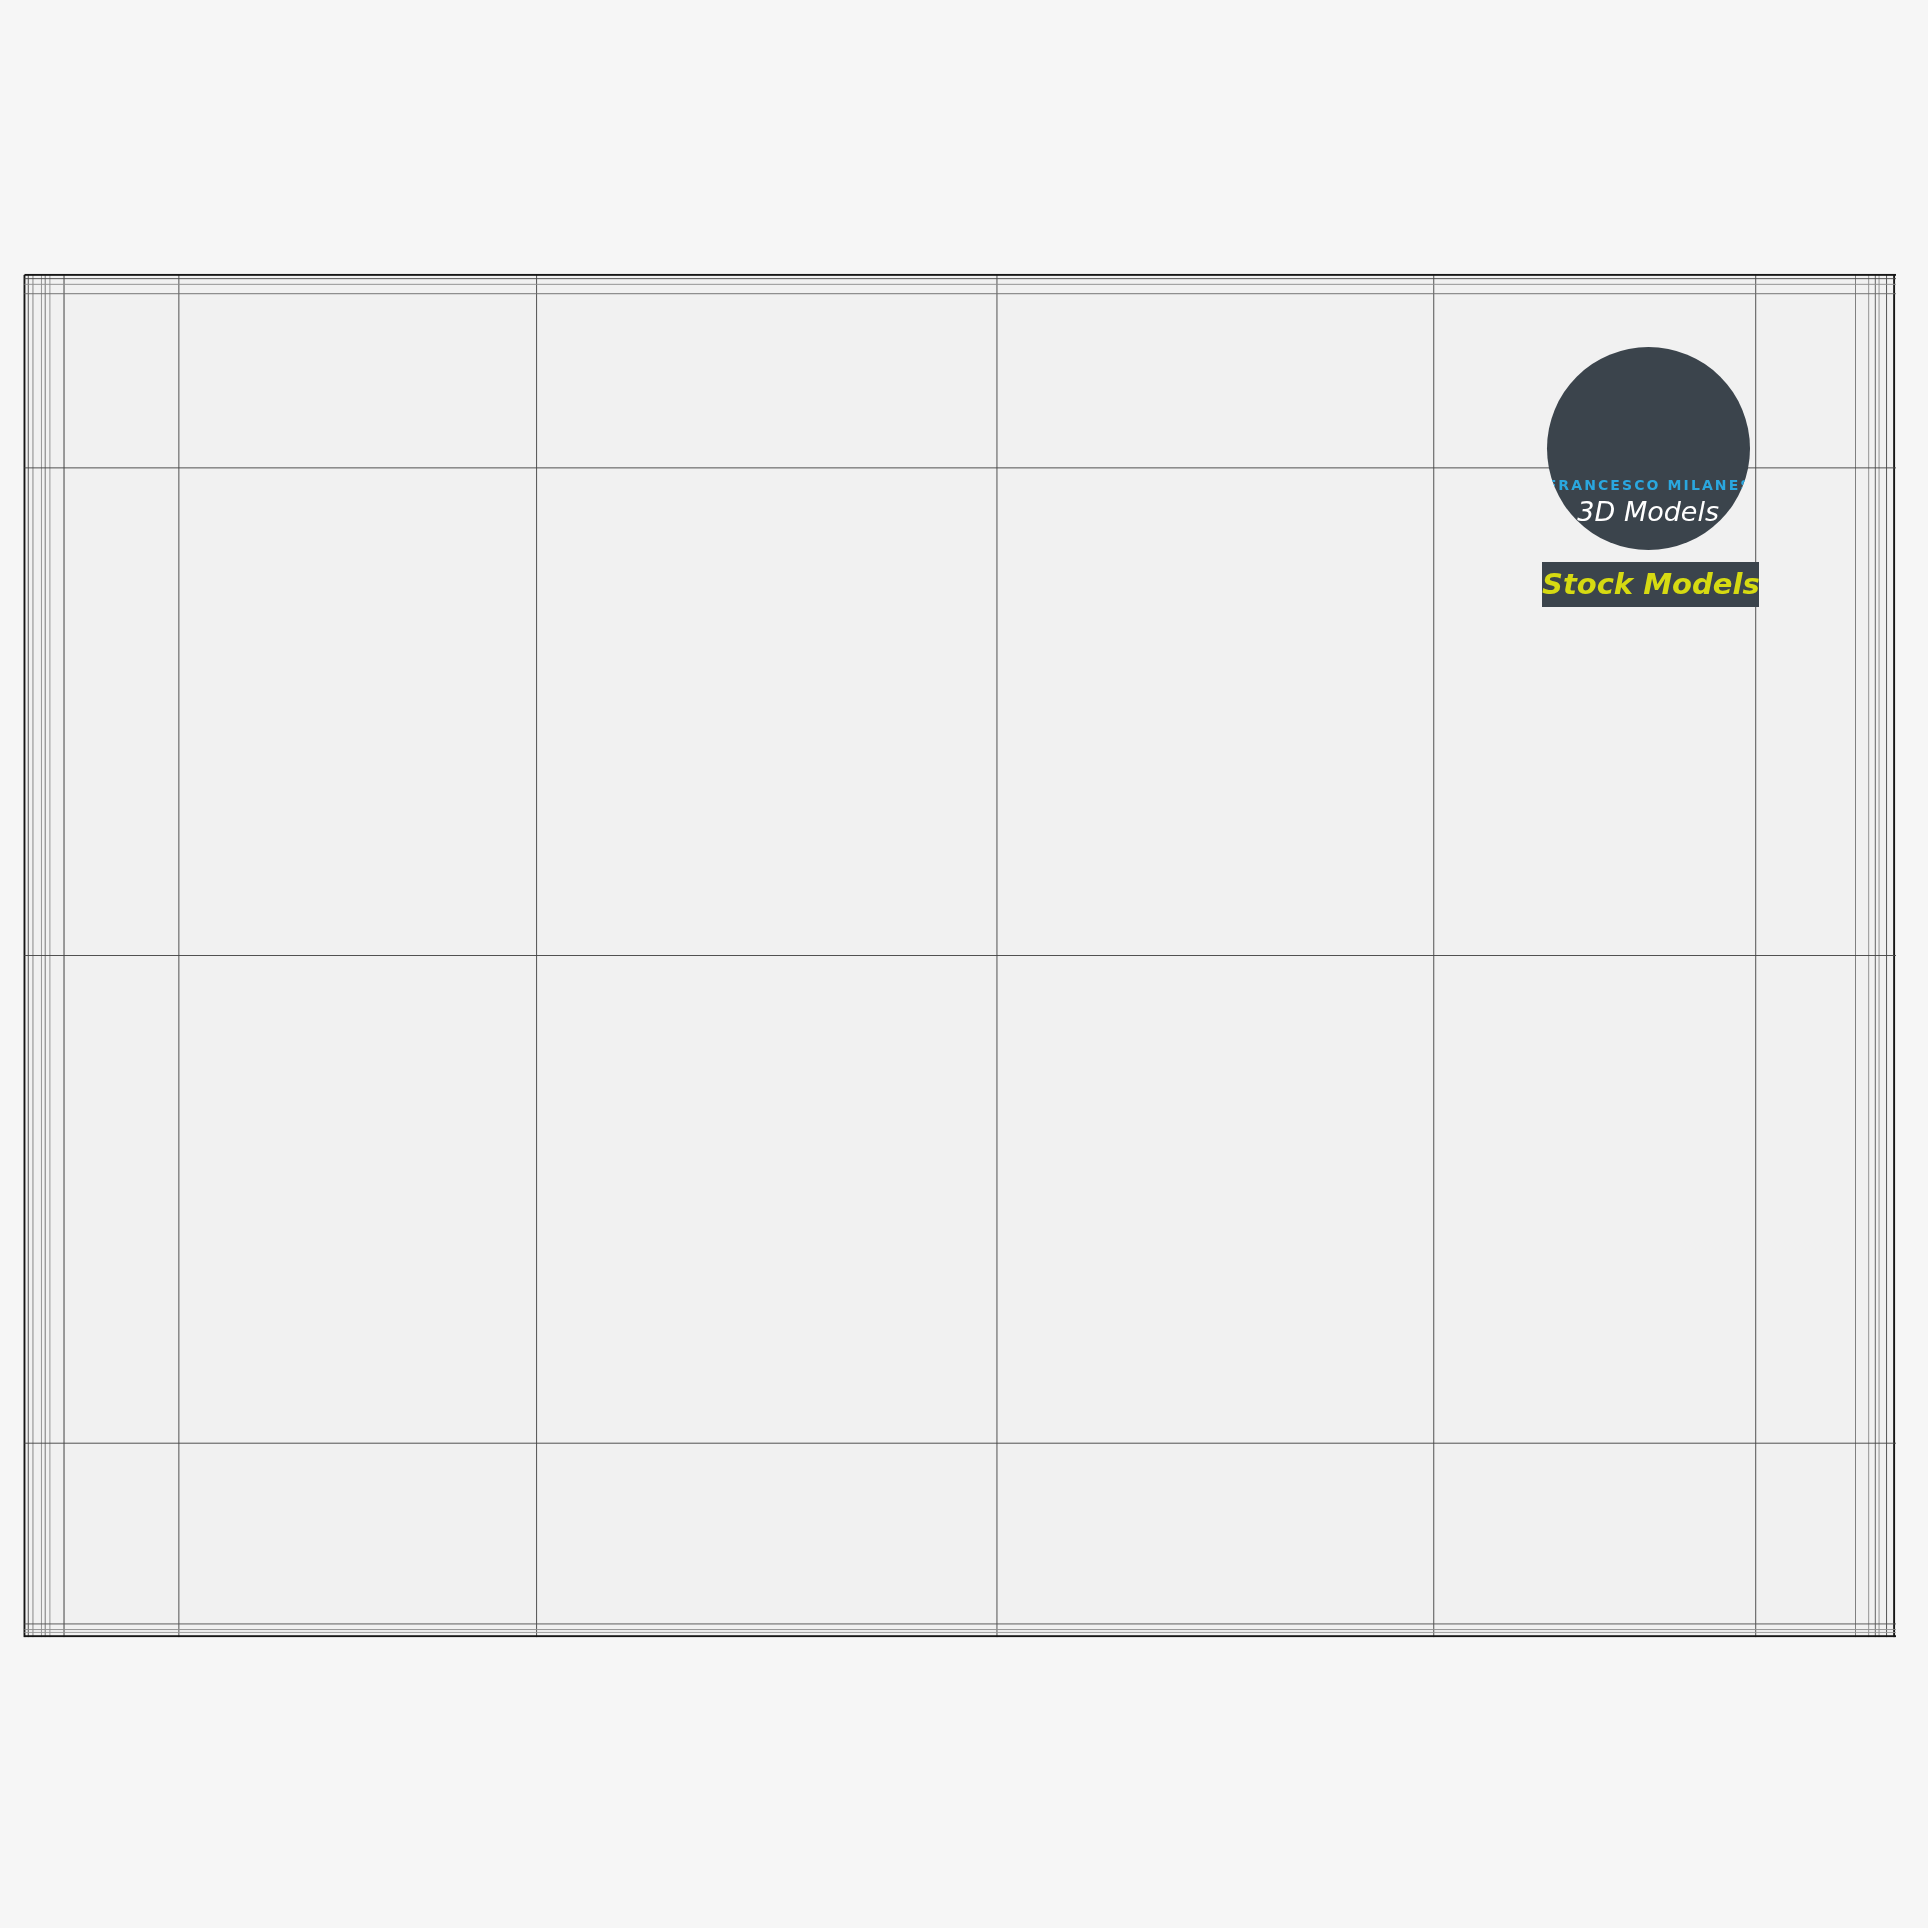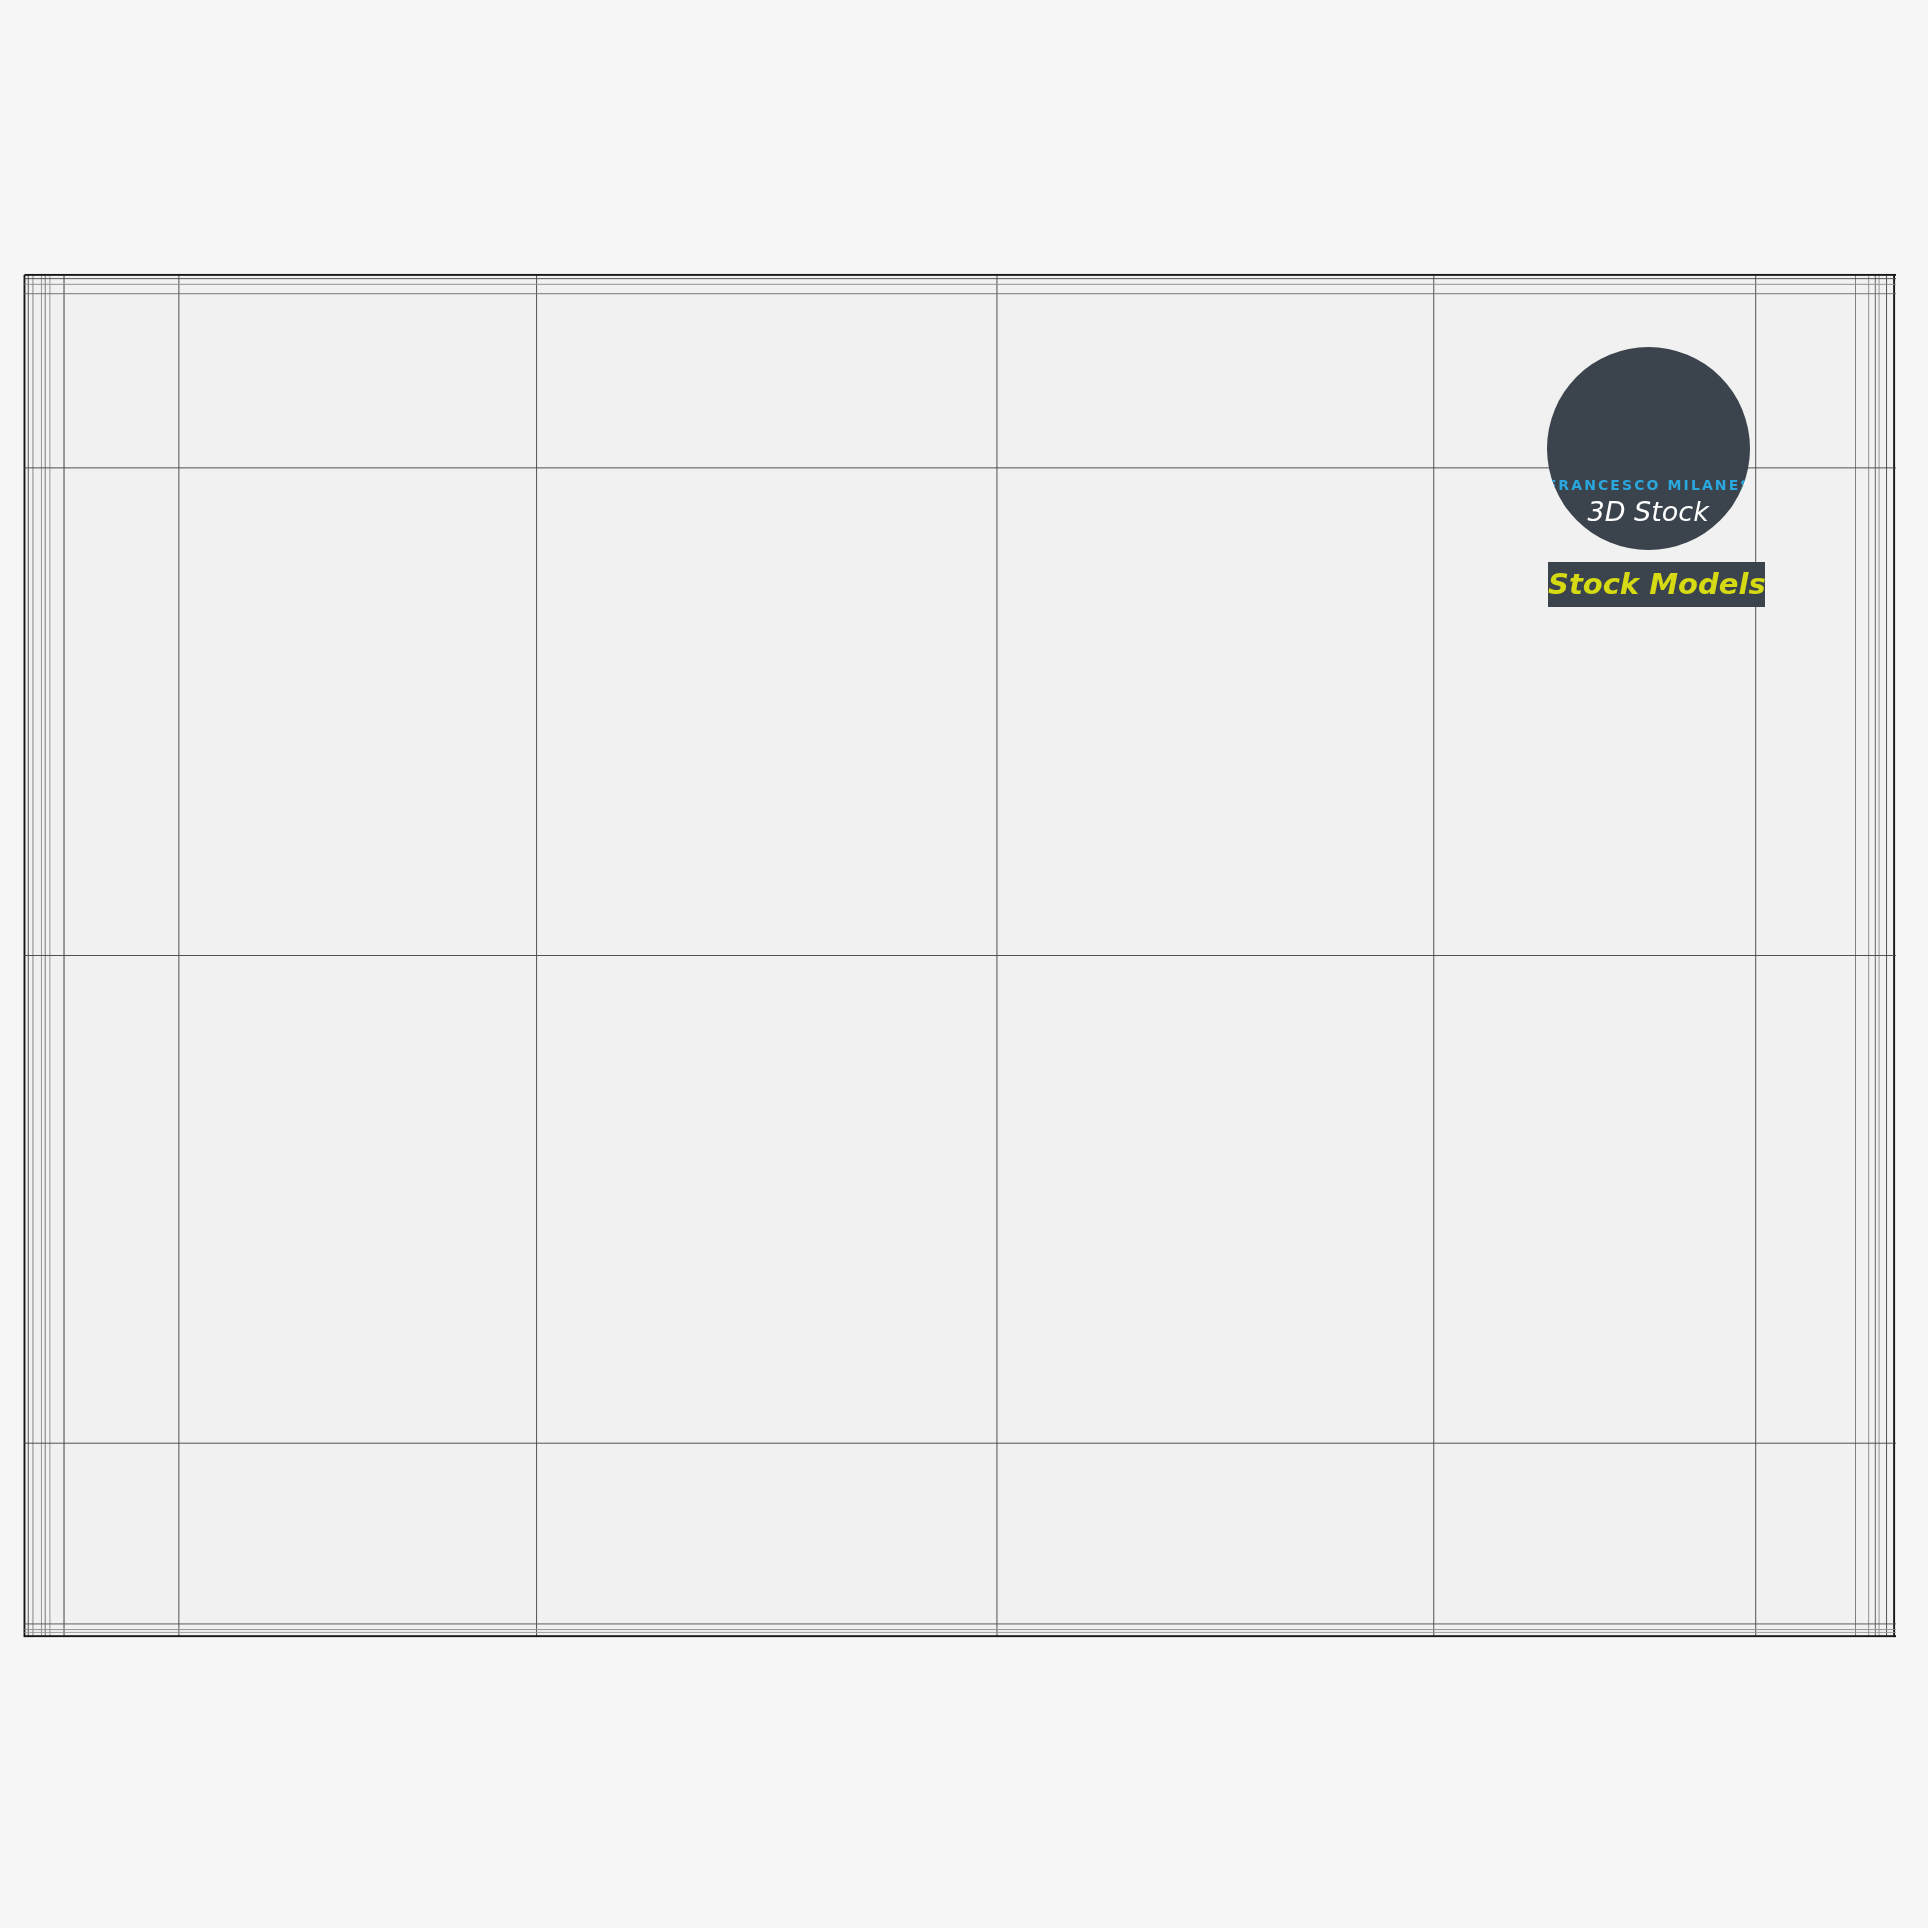--- a/index.html
+++ b/index.html
@@ -77,21 +77,20 @@
     white-space: nowrap;
   }
   .banner {
     position: absolute;
     left: 0;
     top: 215px;
     width: 217px;
     height: 45px;
     background: var(--dark, #3b444c);
     text-align: left;
-    margin-left: 6px;
   }
   .banner span {
     display: inline-block;
     line-height: 45px;
     font-style: italic;
     font-weight: bold;
     font-size: 29px;
     color: var(--yellow, #d6da12);
     white-space: nowrap;
   }
@@ -130,21 +129,21 @@
       <rect x="26" y="1532.5" width="1988" height="1" fill="#484848"></rect>
       <rect x="26" y="1724.5" width="1988" height="1" fill="#555555"></rect>
       <rect x="26" y="1730.5" width="1988" height="1" fill="#8f8f8f"></rect>
       <rect x="26" y="1733.5" width="1988" height="1" fill="#999999"></rect>
       <rect x="26" y="1737" width="1988" height="2" fill="#161616"></rect>
     </svg>
 
   <div class="logo">
     <div class="logo-circle">
       <div class="franc">FRANCESCO MILANESE</div>
-      <div class="threed">3D Stock</div>
+      <div class="threed">3D Models</div>
     </div>
     <div class="banner">
       <span>Stock Models</span>
     </div>
   </div>
 
 </div>
 
 
 </body></html>

